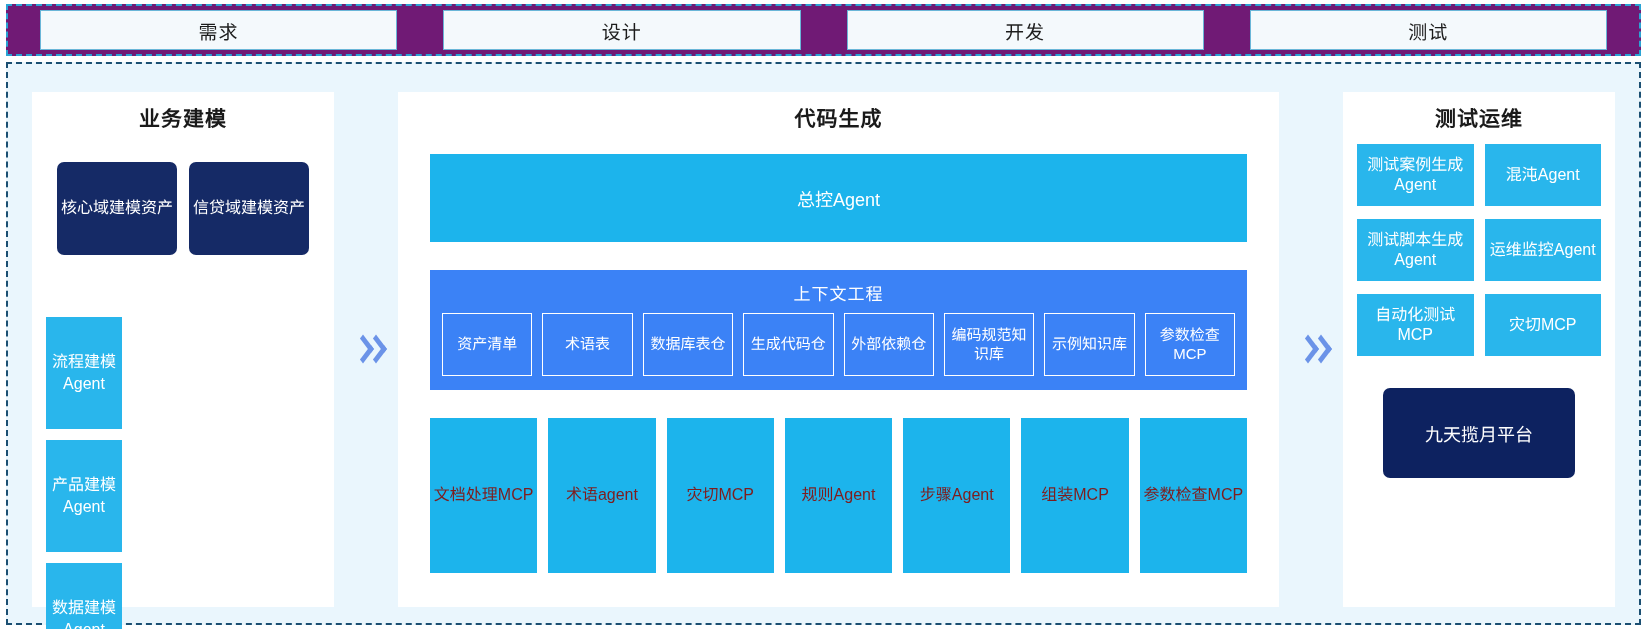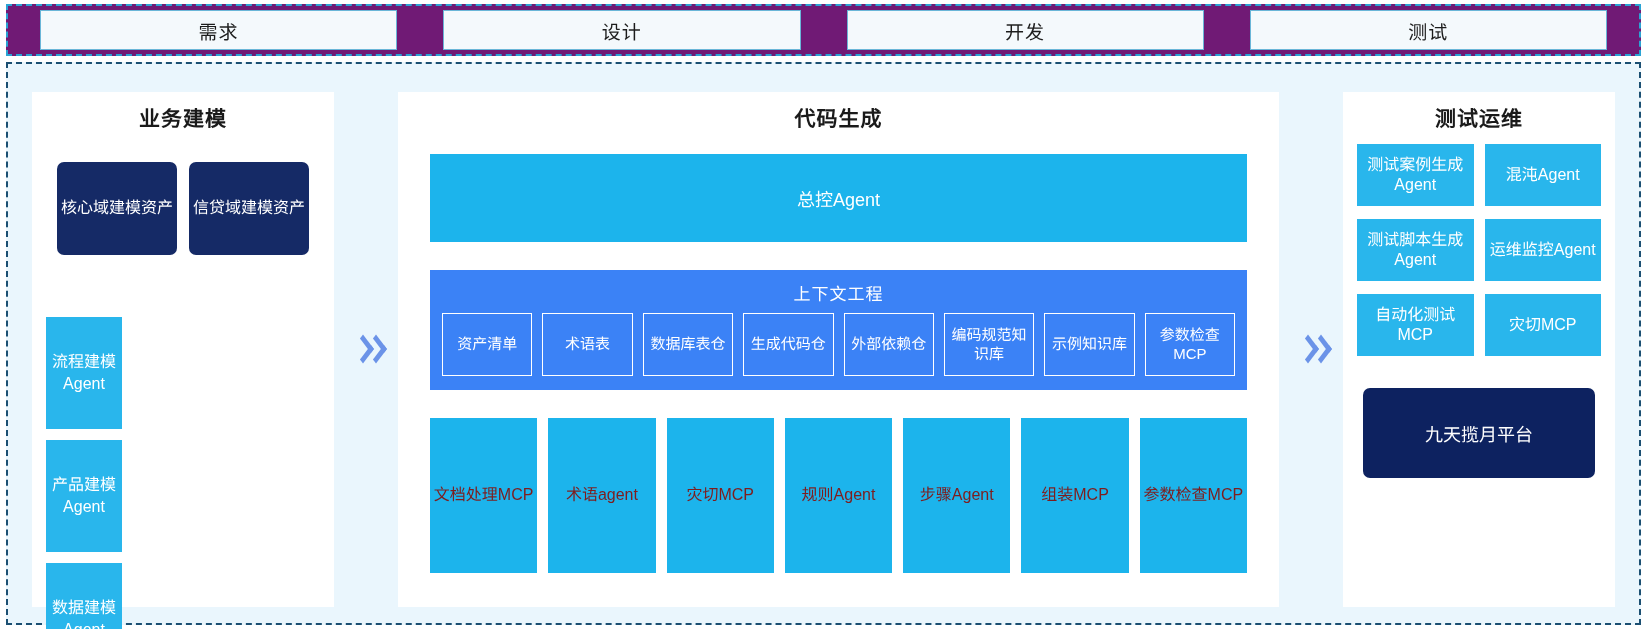--- a/index.html
+++ b/index.html
@@ -256,21 +256,21 @@
     color: #ffffff;
     font-size: 16px;
     line-height: 1.28;
     display: flex;
     align-items: center;
     justify-content: center;
     text-align: center;
     padding: 2px 3px;
   }
   .platform-box {
-    width: 232px;
+    width: 192px;
     height: 90px;
     background: #0d2260;
     border-radius: 7px;
     color: #ffffff;
     font-size: 18px;
     display: flex;
     align-items: center;
     justify-content: center;
     text-align: center;
     margin-top: 18px;

